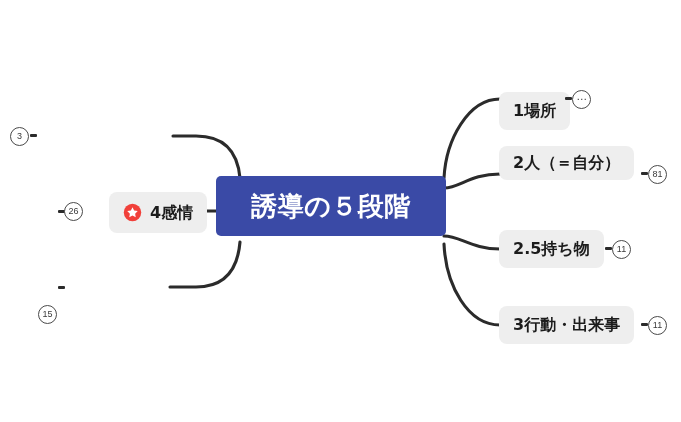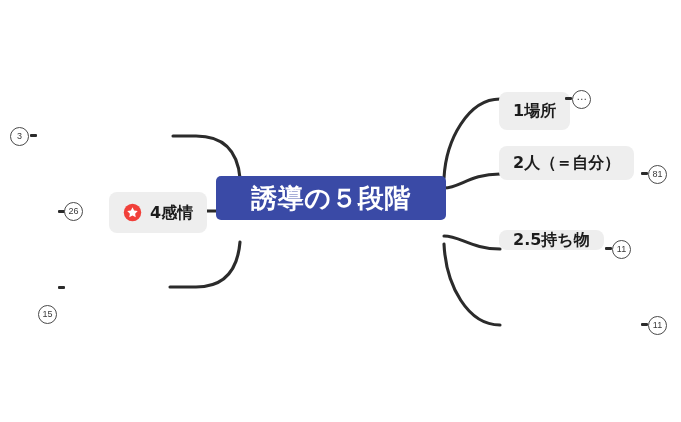--- a/index.html
+++ b/index.html
@@ -129,21 +129,21 @@
 
     <path class="edge" d="M 444 178 C 446 140 468 99 500 99"></path>
 
     <path class="edge" d="M 444 188 C 460 188 470 174 500 174"></path>
 
     <path class="edge" d="M 444 236 C 460 236 472 249 500 249"></path>
 
     <path class="edge" d="M 444 244 C 446 286 468 325 500 325"></path>
   </svg>
 
-  <div class="root-node" style="left:216px; top:176px; width:230px; height:44px;">
+  <div class="root-node" style="left:216px; top:176px; width:230px; height:60px;">
     <span class="root-label">誘導の５段階</span>
   </div>
 
   <div class="badge-stub" style="left:30px; top:134px;"></div>
   <div class="badge" style="left:10px; top:127px;">
     <span class="badge-text">3</span>
   </div>
 
   <div class="pill" style="left:66px; top:192px; height:41px;margin-left:43px;">
     <svg class="star-icon" viewBox="0 0 24 24" xmlns="http://www.w3.org/2000/svg">
@@ -171,26 +171,29 @@
   </div>
 
   <div class="pill" style="left:499px; top:146px; height:34px;">
     <span class="pill-label">2人（＝自分）</span>
   </div>
   <div class="badge-stub" style="left:641px; top:172px;"></div>
   <div class="badge" style="left:648px; top:165px;">
     <span class="badge-text">81</span>
   </div>
 
-  <div class="pill" style="left:499px; top:230px; height:20px;">
+  <div class="pill" style="left:499px; top:230px; height:38px;">
     <span class="pill-label">2.5持ち物</span>
   </div>
   <div class="badge-stub" style="left:605px; top:247px;"></div>
   <div class="badge" style="left:612px; top:240px;">
     <span class="badge-text">11</span>
   </div>
 
+  <div class="pill" style="left:499px; top:306px; height:38px;">
+    <span class="pill-label">3行動・出来事</span>
+  </div>
   <div class="badge-stub" style="left:641px; top:323px;"></div>
   <div class="badge" style="left:648px; top:316px;">
     <span class="badge-text">11</span>
   </div>
 
 </div>
 
 </body></html>

